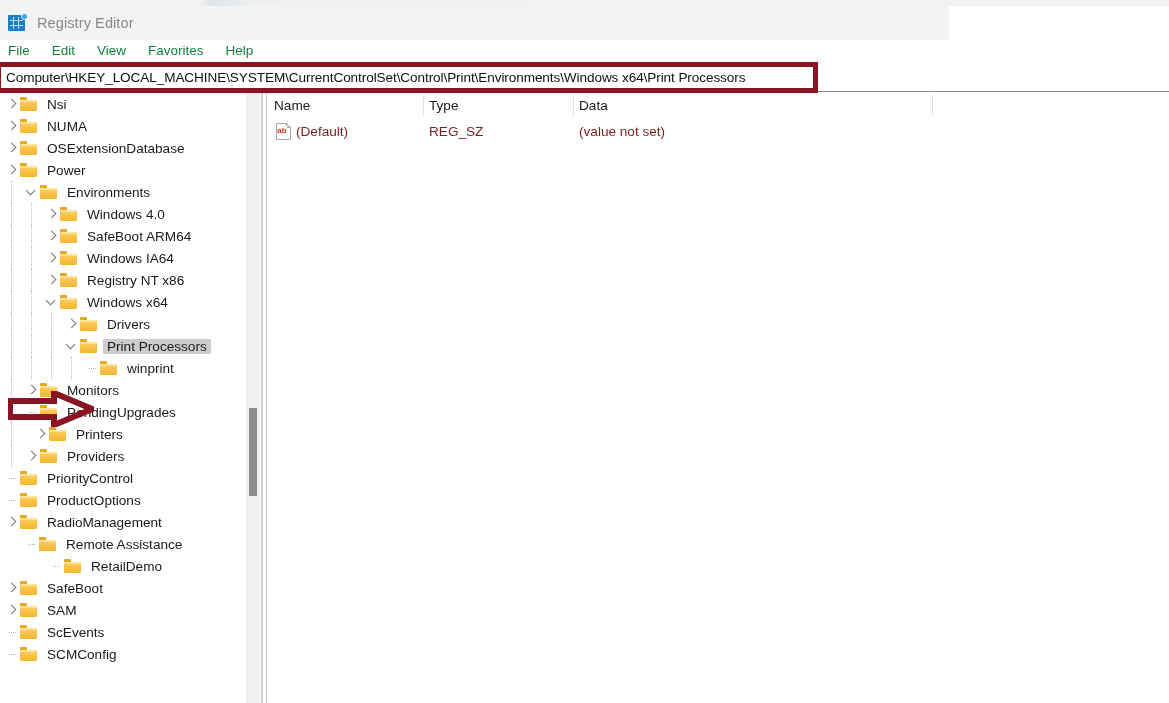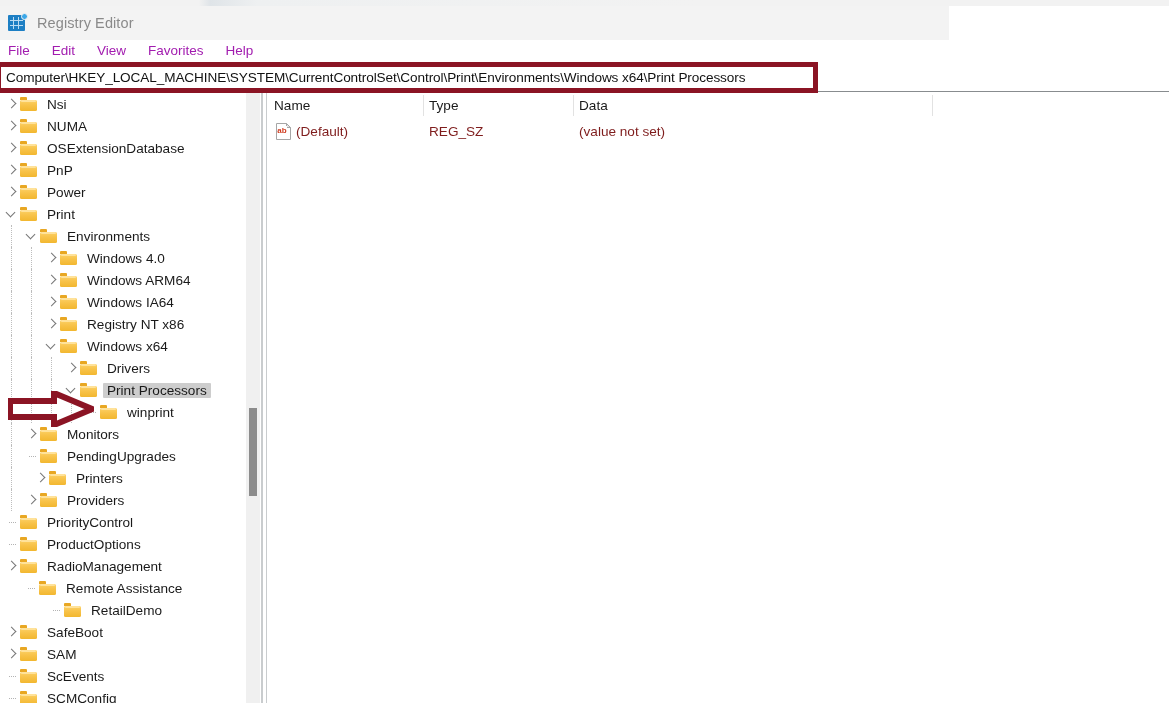--- a/index.html
+++ b/index.html
@@ -28,21 +28,21 @@
       linear-gradient(to right, transparent 0 3px, #bcdcf2 3px 4px, transparent 4px 8px, #bcdcf2 8px 9px, transparent 9px),
       linear-gradient(to bottom, transparent 0 3px, #bcdcf2 3px 4px, transparent 4px 8px, #bcdcf2 8px 9px, transparent 9px);
   }
   #app-icon .dot { position:absolute; right:0; top:0; width:7px; height:7px; background:#3ba7e8;
     border-radius:50%; border:1.5px solid #f3f3f3; }
   #title-text { font-size:14.5px; color:#8a8a8a; letter-spacing:.1px; }
 
   
   #menubar { position:absolute; left:0; top:40px; width:1169px; height:22px;
     background:#ffffff; display:flex; align-items:center; }
-  .menu-item { font-size:13.5px; color:#a21caf; padding:0 11px; height:22px;
+  .menu-item { font-size:13.5px; color:#15803d; padding:0 11px; height:22px;
     line-height:22px; cursor:default; }
   .menu-item:first-child { padding-left:8px; }
 
   
   #address-annotation { position:absolute; left:-4px; top:62px; width:822px; height:31px;
     border:5px solid #8b1424; background:#ffffff; }
   #address-input { position:absolute; left:0; top:0; width:100%; height:100%;
     border:none; outline:none; background:transparent; font-family:"Liberation Sans", sans-serif;
     font-size:13.6px; color:#111; padding-left:5px; letter-spacing:-0.1px; }
   #address-fill { position:absolute; left:818px; top:64px; width:351px; height:27px; background:#ffffff; }
@@ -151,48 +151,30 @@
       </span>
       <span class="tree-label">OSExtensionDatabase</span>
     </div>
     <div class="tree-row" style="padding-left: 4px;">
       <span class="chev has"></span>
       <span class="folder">
         <span class="tab"></span>
         <span class="body"></span>
         <span class="lip"></span>
       </span>
-      <span class="tree-label">PnP</span>
-    </div>
-    <div class="tree-row" style="padding-left: 4px;">
-      <span class="chev has"></span>
-      <span class="folder">
-        <span class="tab"></span>
-        <span class="body"></span>
-        <span class="lip"></span>
-      </span>
       <span class="tree-label">Power</span>
     </div>
-    <div class="tree-row" style="padding-left: 4px;">
+    <div class="tree-row" style="padding-left: 24px;">
+      <div class="guide" style="left: 11px;"></div>
       <span class="chev has open"></span>
       <span class="folder">
         <span class="tab"></span>
         <span class="body"></span>
         <span class="lip"></span>
       </span>
-      <span class="tree-label">Print</span>
-    </div>
-    <div class="tree-row" style="padding-left: 24px;">
-      <div class="guide" style="left: 11px;"></div>
-      <span class="chev has open"></span>
-      <span class="folder">
-        <span class="tab"></span>
-        <span class="body"></span>
-        <span class="lip"></span>
-      </span>
       <span class="tree-label">Environments</span>
     </div>
     <div class="tree-row" style="padding-left: 44px;">
       <div class="guide" style="left: 11px;"></div>
       <div class="guide" style="left: 31px;"></div>
       <span class="chev has"></span>
       <span class="folder">
         <span class="tab"></span>
         <span class="body"></span>
         <span class="lip"></span>
@@ -201,21 +183,21 @@
     </div>
     <div class="tree-row" style="padding-left: 44px;">
       <div class="guide" style="left: 11px;"></div>
       <div class="guide" style="left: 31px;"></div>
       <span class="chev has"></span>
       <span class="folder">
         <span class="tab"></span>
         <span class="body"></span>
         <span class="lip"></span>
       </span>
-      <span class="tree-label">Windows ARM64</span>
+      <span class="tree-label">SafeBoot ARM64</span>
     </div>
     <div class="tree-row" style="padding-left: 44px;">
       <div class="guide" style="left: 11px;"></div>
       <div class="guide" style="left: 31px;"></div>
       <span class="chev has"></span>
       <span class="folder">
         <span class="tab"></span>
         <span class="body"></span>
         <span class="lip"></span>
       </span>

